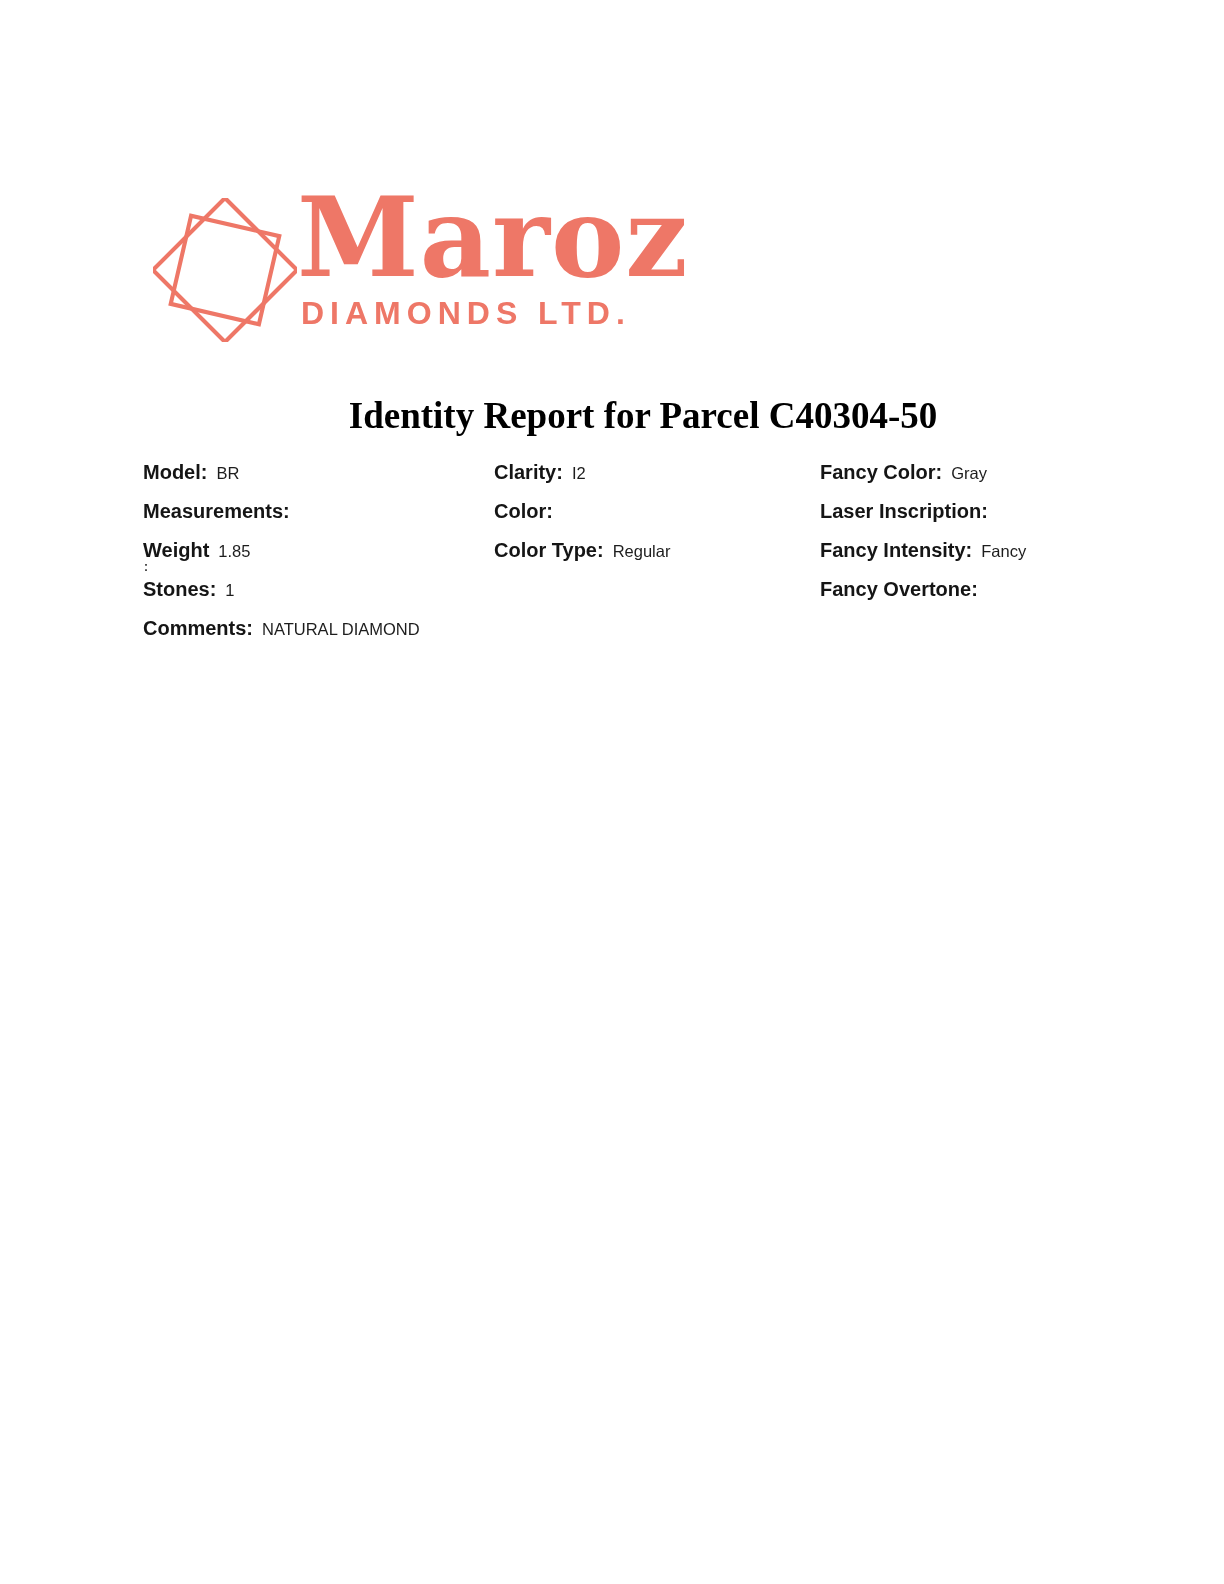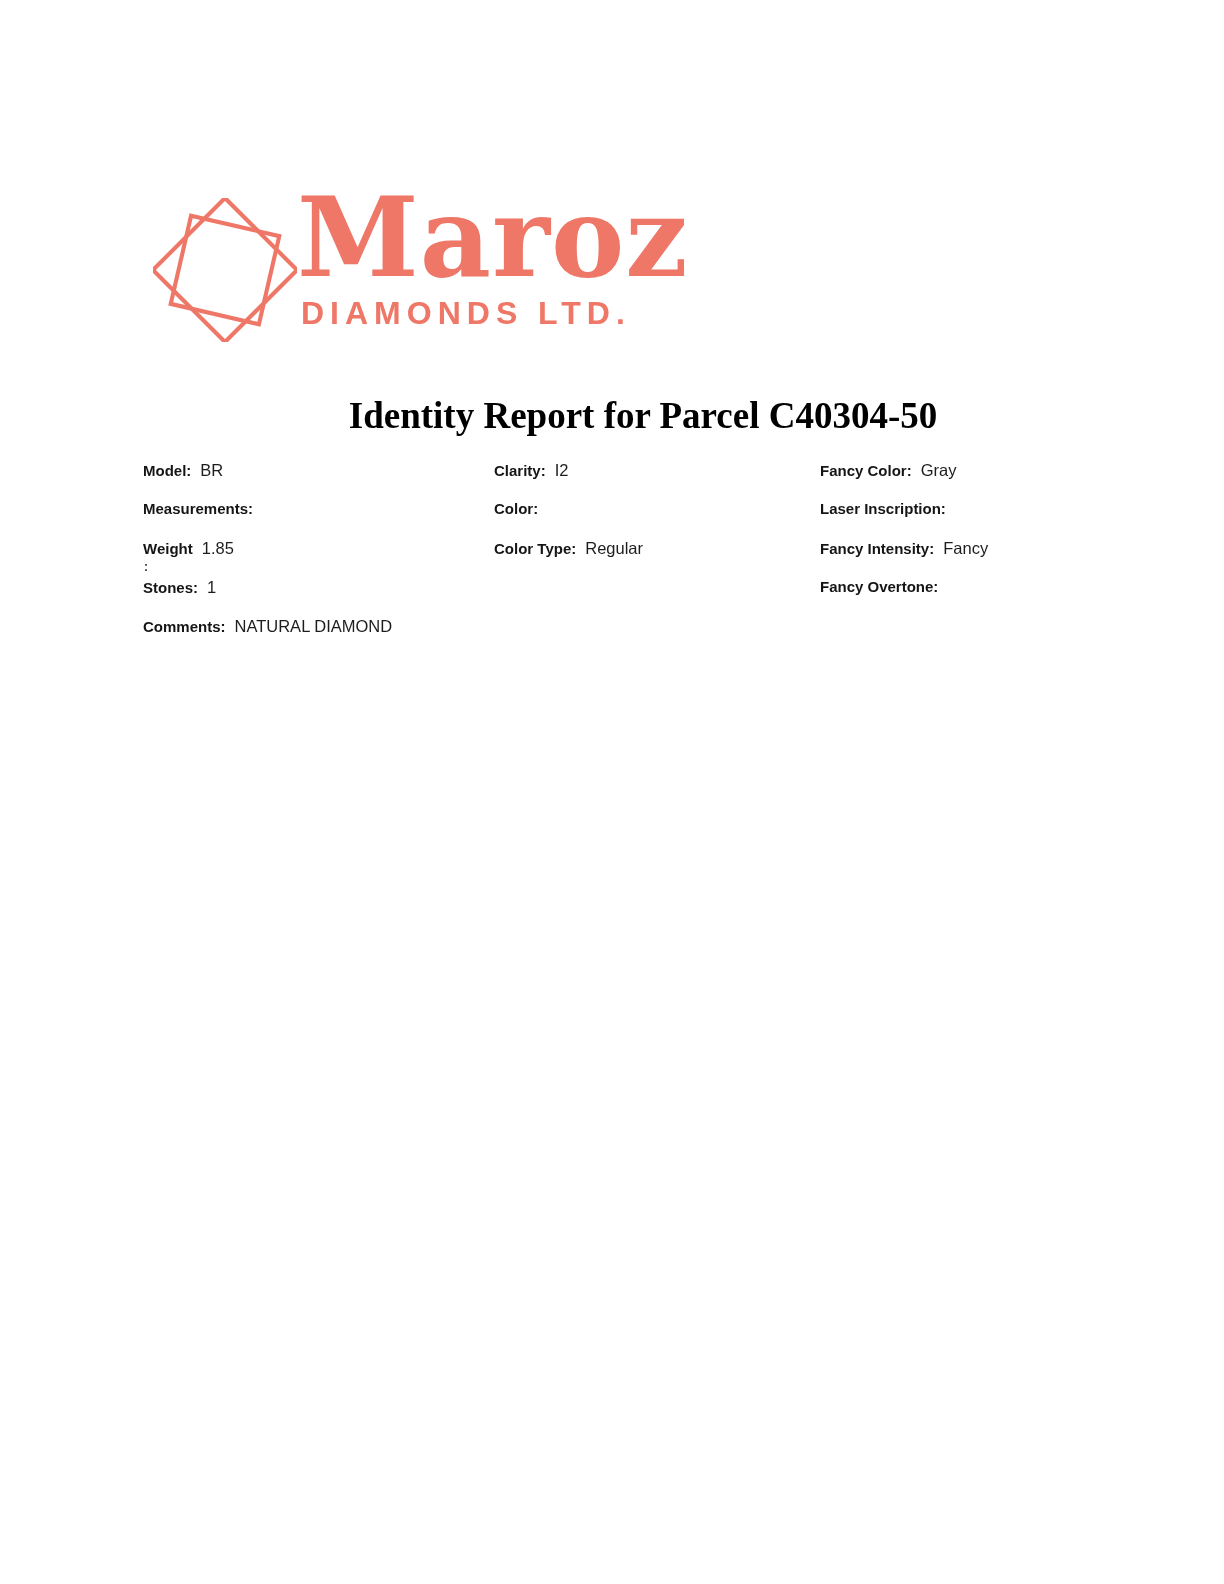--- a/index.html
+++ b/index.html
@@ -71,21 +71,21 @@
 
   .field-row {
     position: relative;
     height: 39px;
     display: flex;
     align-items: baseline;
     white-space: nowrap;
   }
   .field-label {
     font-weight: bold;
-    font-size: 15px;
+    font-size: 20px;
     color: #151515;
   }
   .field-value {
     font-size: 16.5px;
     font-weight: normal;
     color: #1d1d1d;
     margin-left: 9px;
   }
   .wrap-colon {
     position: absolute;

